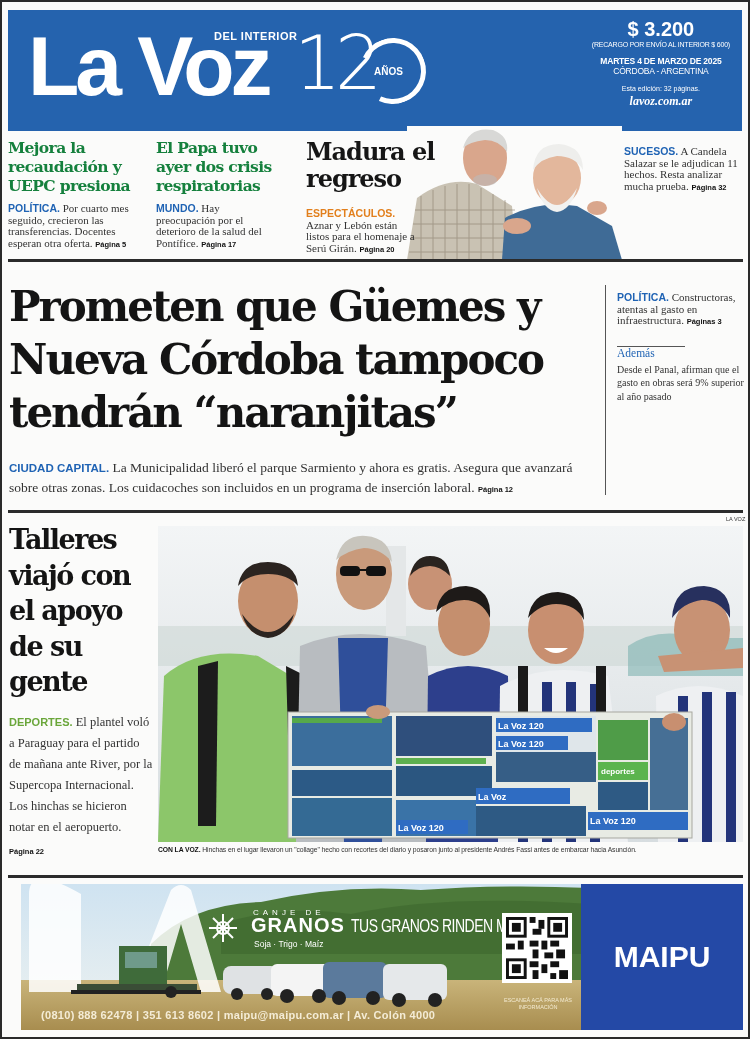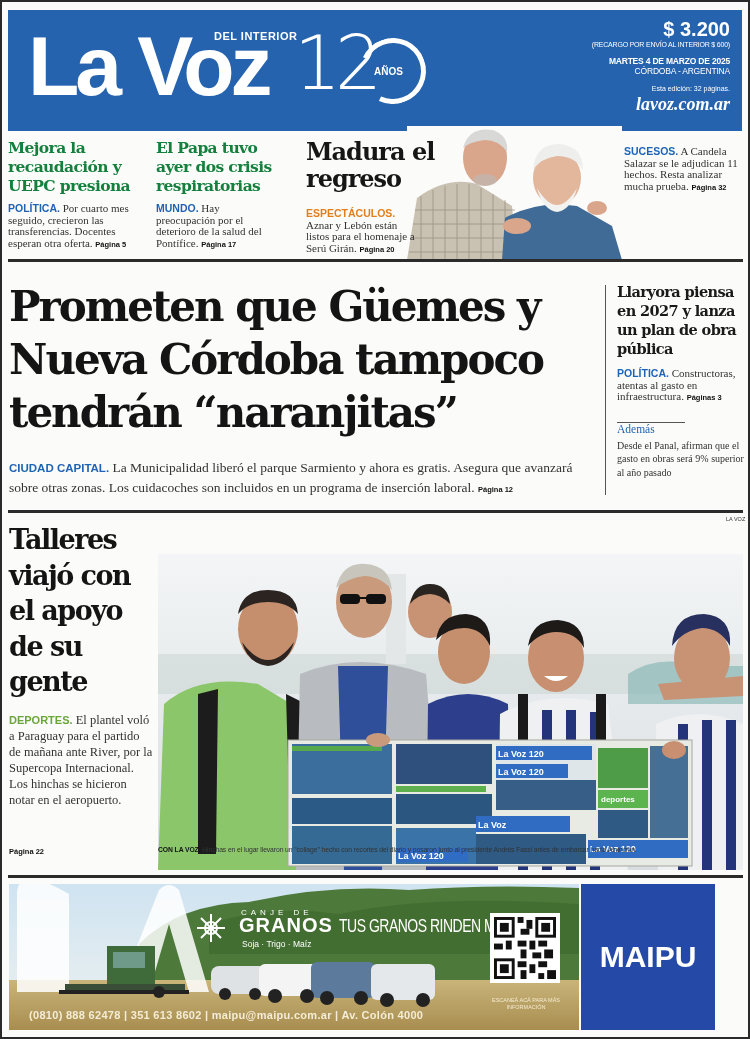--- a/index.html
+++ b/index.html
@@ -6,27 +6,27 @@
   html, body { width: 750px; height: 1039px; overflow: hidden; background: #2a2a2a; }
   .page { position: absolute; left: 2px; top: 2px; width: 746px; height: 1035px; background: #fbfbfa; overflow: hidden; }
 
   
   .masthead { position: absolute; left: 6px; top: 8px; width: 734px; height: 121px; background: #2563ae; color: #fff; }
   .logo-la { position: absolute; left: 20px; top: 14px; font-family: "Liberation Sans", sans-serif; font-weight: 700; font-size: 84px; letter-spacing: -4px; line-height: 84px; }
   .logo-del { position: absolute; left: 190px; top: 20px; font-family: "Liberation Sans", sans-serif; font-weight: 700; font-size: 11px; letter-spacing: 0.5px; padding-left: 16px; }
   .logo-120 { position: absolute; left: 286px; top: 16px; font-family: "DejaVu Sans", sans-serif; font-weight: 300; font-size: 74px; line-height: 74px; letter-spacing: -6px; }
   .logo-ring { position: absolute; left: 352px; top: 28px; width: 66px; height: 66px; border: 5px solid #fff; border-left-color: transparent; border-radius: 50%; transform: rotate(-20deg); }
   .logo-anos { position: absolute; left: 366px; top: 56px; font-family: "Liberation Sans", sans-serif; font-weight: 700; font-size: 10px; }
-  .mast-right { position: absolute; right: 12px; top: 8px; text-align: right; font-family: "Liberation Sans", sans-serif; }
+  .mast-right { position: absolute; right: 12px; top: 8px; text-align: center; font-family: "Liberation Sans", sans-serif; }
   .price { font-size: 20px; font-weight: 700; line-height: 22px; }
   .surcharge { font-size: 7px; letter-spacing: -0.2px; margin-top: 1px; }
   .date { font-size: 8.5px; font-weight: 700; margin-top: 8px; letter-spacing: -0.2px; }
   .city { font-size: 8.5px; letter-spacing: -0.2px; }
   .edition { font-size: 7px; margin-top: 9px; }
-  .site { font-family: "Liberation Serif", serif; font-style: italic; font-weight: 700; font-size: 18px; margin-top: 2px; }
+  .site { font-family: "Liberation Serif", serif; font-style: italic; font-weight: 700; font-size: 12px; margin-top: 2px; }
 
   
   .teaser { position: absolute; top: 136px; }
   .teaser h2 { font-family: "DejaVu Serif", serif; font-weight: 700; font-size: 15.5px; line-height: 19px; color: #15803d; letter-spacing: -0.6px; }
   .teaser p { font-family: "Liberation Serif", serif; font-size: 11px; line-height: 11.5px; color: #333; margin-top: 8px; }
   .kicker { font-family: "Liberation Sans", sans-serif; font-weight: 700; font-size: 10.5px; }
   .pg { font-family: "Liberation Sans", sans-serif; font-weight: 700; font-size: 7.5px; color: #111; }
   .k-blue { color: #1f63b4; }
   .k-orange { color: #e27f1c; }
   .k-green { color: #6aa63a; }
@@ -42,31 +42,31 @@
   .vdivider { position: absolute; left: 603px; top: 283px; width: 1px; height: 210px; background: #555; }
   .side { position: absolute; left: 615px; top: 280px; width: 128px; }
   .side h3 { font-family: "DejaVu Serif", serif; font-weight: 700; font-size: 14.5px; line-height: 19px; letter-spacing: -0.6px; color: #1a1a1a; }
   .side p { font-family: "Liberation Serif", serif; font-size: 11px; line-height: 11.5px; color: #333; margin-top: 10px; }
   .side .short-rule { width: 68px; height: 1px; background: #555; margin-top: 18px; }
   .side .ademas { font-family: "Liberation Serif", serif; font-weight: 400; font-size: 11.5px; color: #1f63b4; }
   .side .ademas-txt { margin-top: 4px; font-size: 10px; line-height: 13.5px; }
 
   
   .tal-head { position: absolute; left: 7px; top: 520px; width: 140px; font-family: "DejaVu Serif", serif; font-weight: 700; font-size: 27px; line-height: 35.5px; letter-spacing: -1.5px; color: #141414; }
-  .tal-sub { position: absolute; left: 7px; top: 710px; width: 145px; font-family: "Liberation Serif", serif; font-size: 12.5px; line-height: 16px; color: #333; }
+  .tal-sub { position: absolute; left: 7px; top: 710px; width: 145px; font-family: "Liberation Serif", serif; font-size: 12.5px; line-height: 21px; color: #333; }
   .tal-pg { position: absolute; left: 7px; top: 845px; }
   .credit { position: absolute; left: 724px; top: 514px; font-family: "Liberation Sans", sans-serif; font-size: 5.5px; color: #333; }
-  .photo-main { position: absolute; left: 156px; top: 552px; width: 585px; height: 316px; overflow: hidden; background: #1d4ed8; text-align: right; }
+  .photo-main { position: absolute; left: 156px; top: 524px; width: 585px; height: 316px; overflow: hidden; background: #1d4ed8; text-align: right; }
   .caption { position: absolute; left: 156px; top: 844px; width: 585px; font-family: "Liberation Sans", sans-serif; font-size: 6.8px; color: #333; letter-spacing: -0.1px; }
   .caption b { color: #111; }
 
   
   .ad { position: absolute; left: 7px; top: 882px; width: 734px; height: 146px; overflow: hidden; }
-  .ad-scene { position: absolute; left: 0; top: 0; width: 626px; height: 146px; overflow: hidden; }
-  .ad-maipu { position: absolute; left: 572px; top: 0; width: 134px; height: 146px; background: #2449a6; display: flex; align-items: center; justify-content: center; color: #fff; font-family: "Liberation Sans", sans-serif; font-weight: 700; font-size: 30px; letter-spacing: 0px; }
+  .ad-scene { position: absolute; left: 12px; top: 0; width: 626px; height: 146px; overflow: hidden; }
+  .ad-maipu { position: absolute; left: 572px; top: 0; width: 162px; height: 146px; background: #2449a6; display: flex; align-items: center; justify-content: center; color: #fff; font-family: "Liberation Sans", sans-serif; font-weight: 700; font-size: 30px; letter-spacing: 0px; }
   .ad-canje { position: absolute; left: 232px; top: 24px; color: #fff; font-family: "Liberation Sans", sans-serif; font-size: 8px; letter-spacing: 4px; }
   .ad-cereal { position: absolute; left: 230px; top: 30px; color: #fff; font-family: "Liberation Sans", sans-serif; font-weight: 700; font-size: 20px; letter-spacing: 1px; }
   .ad-slogan { position: absolute; left: 330px; top: 34px; color: #fff; font-family: "Liberation Sans", sans-serif; font-size: 14px; letter-spacing: -0.5px; transform: scaleY(1.25); }
   .ad-grains { position: absolute; left: 233px; top: 55px; color: #fff; font-family: "Liberation Sans", sans-serif; font-size: 8.5px; }
   .ad-contact { position: absolute; left: 20px; top: 125px; color: #f4ecd6; font-family: "Liberation Sans", sans-serif; font-weight: 700; font-size: 11px; letter-spacing: 0.3px; }
   .ad-qr { position: absolute; left: 481px; top: 29px; width: 70px; height: 70px; background: #fff; padding: 4px; }
   .ad-qr-cap { position: absolute; left: 480px; top: 113px; width: 74px; color: #f3ead0; font-family: "Liberation Sans", sans-serif; font-size: 5.5px; text-align: center; line-height: 7px; }
 </style>
 </head>
 <body>
@@ -164,21 +164,20 @@
   <h1 class="main-head">Prometen que Güemes y Nueva Córdoba tampoco tendrán “naranjitas”</h1>
   <p class="main-sub">
     <span class="kicker k-blue" style="font-size:11.5px">CIUDAD CAPITAL.</span>
     <span>La Municipalidad liberó el parque Sarmiento y ahora es gratis. Asegura que avanzará sobre otras zonas. Los cuidacoches son incluidos en un programa de inserción laboral.</span>
     <span class="pg">Página 12</span>
   </p>
 
   <div class="vdivider"></div>
 
   <div class="side">
-    <h3>Llaryora piensa en 2027 y lanza un plan de obra pública</h3>
     <p>
       <span class="kicker k-blue">POLÍTICA.</span>
       <span>Constructoras, atentas al gasto en infraestructura.</span>
       <span class="pg">Páginas 3</span>
     </p>
     <div class="short-rule"></div>
     <div class="ademas">Además</div>
     <p class="ademas-txt">Desde el Panal, afirman que el gasto en obras será 9% superior al año pasado</p>
   </div>
 

